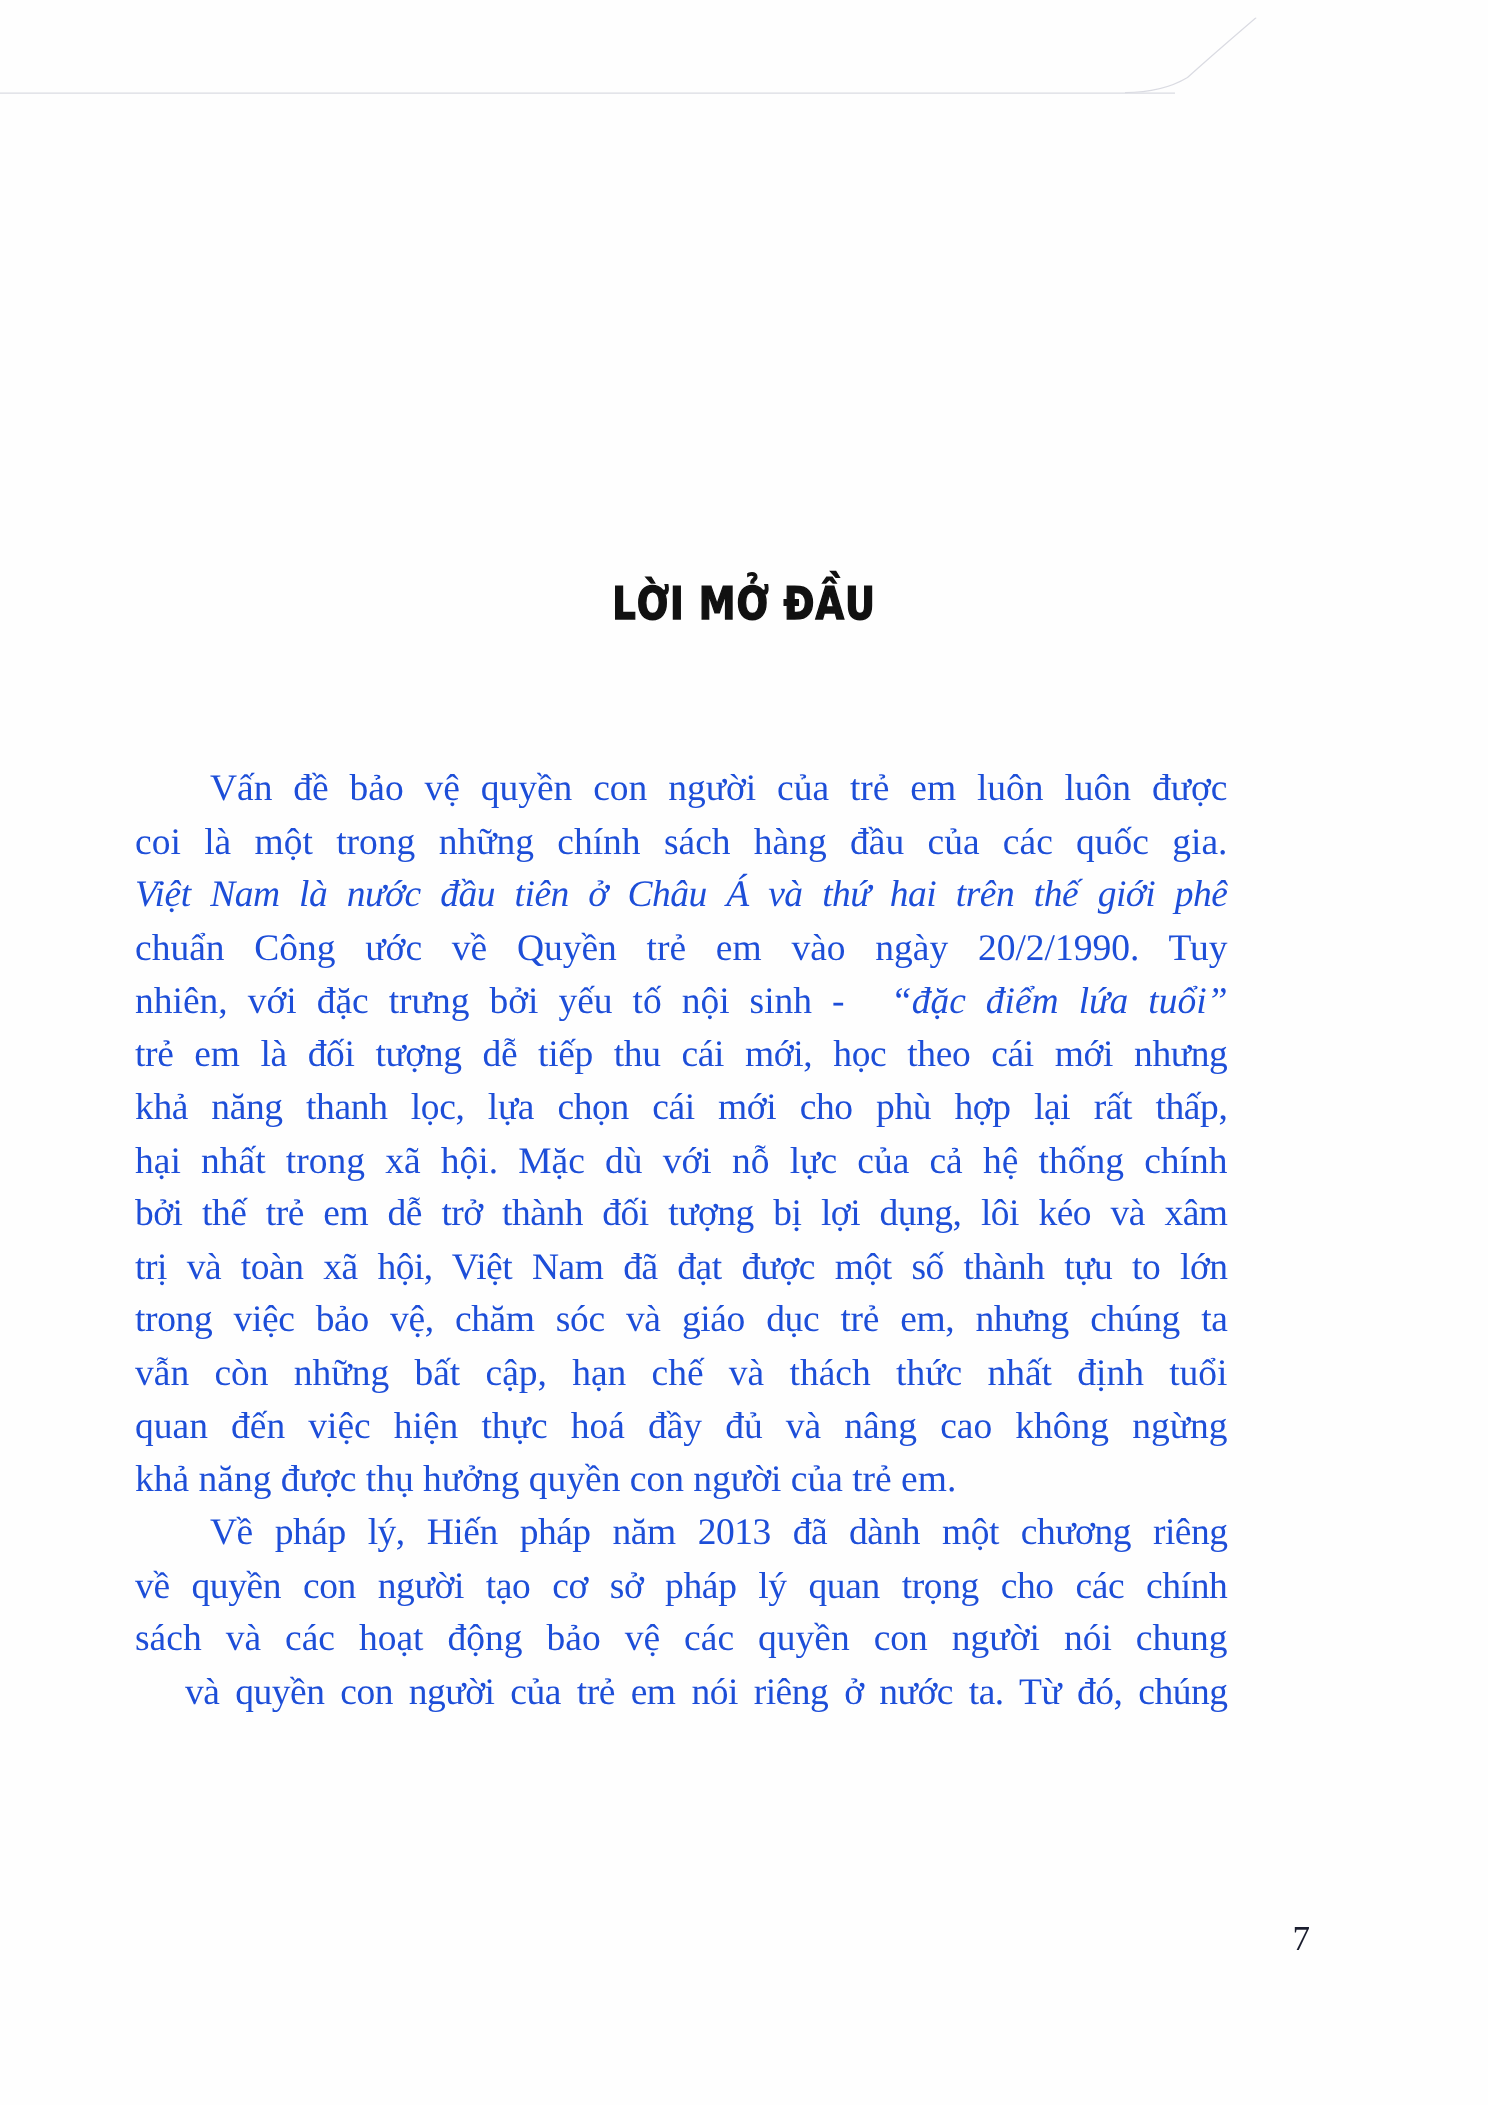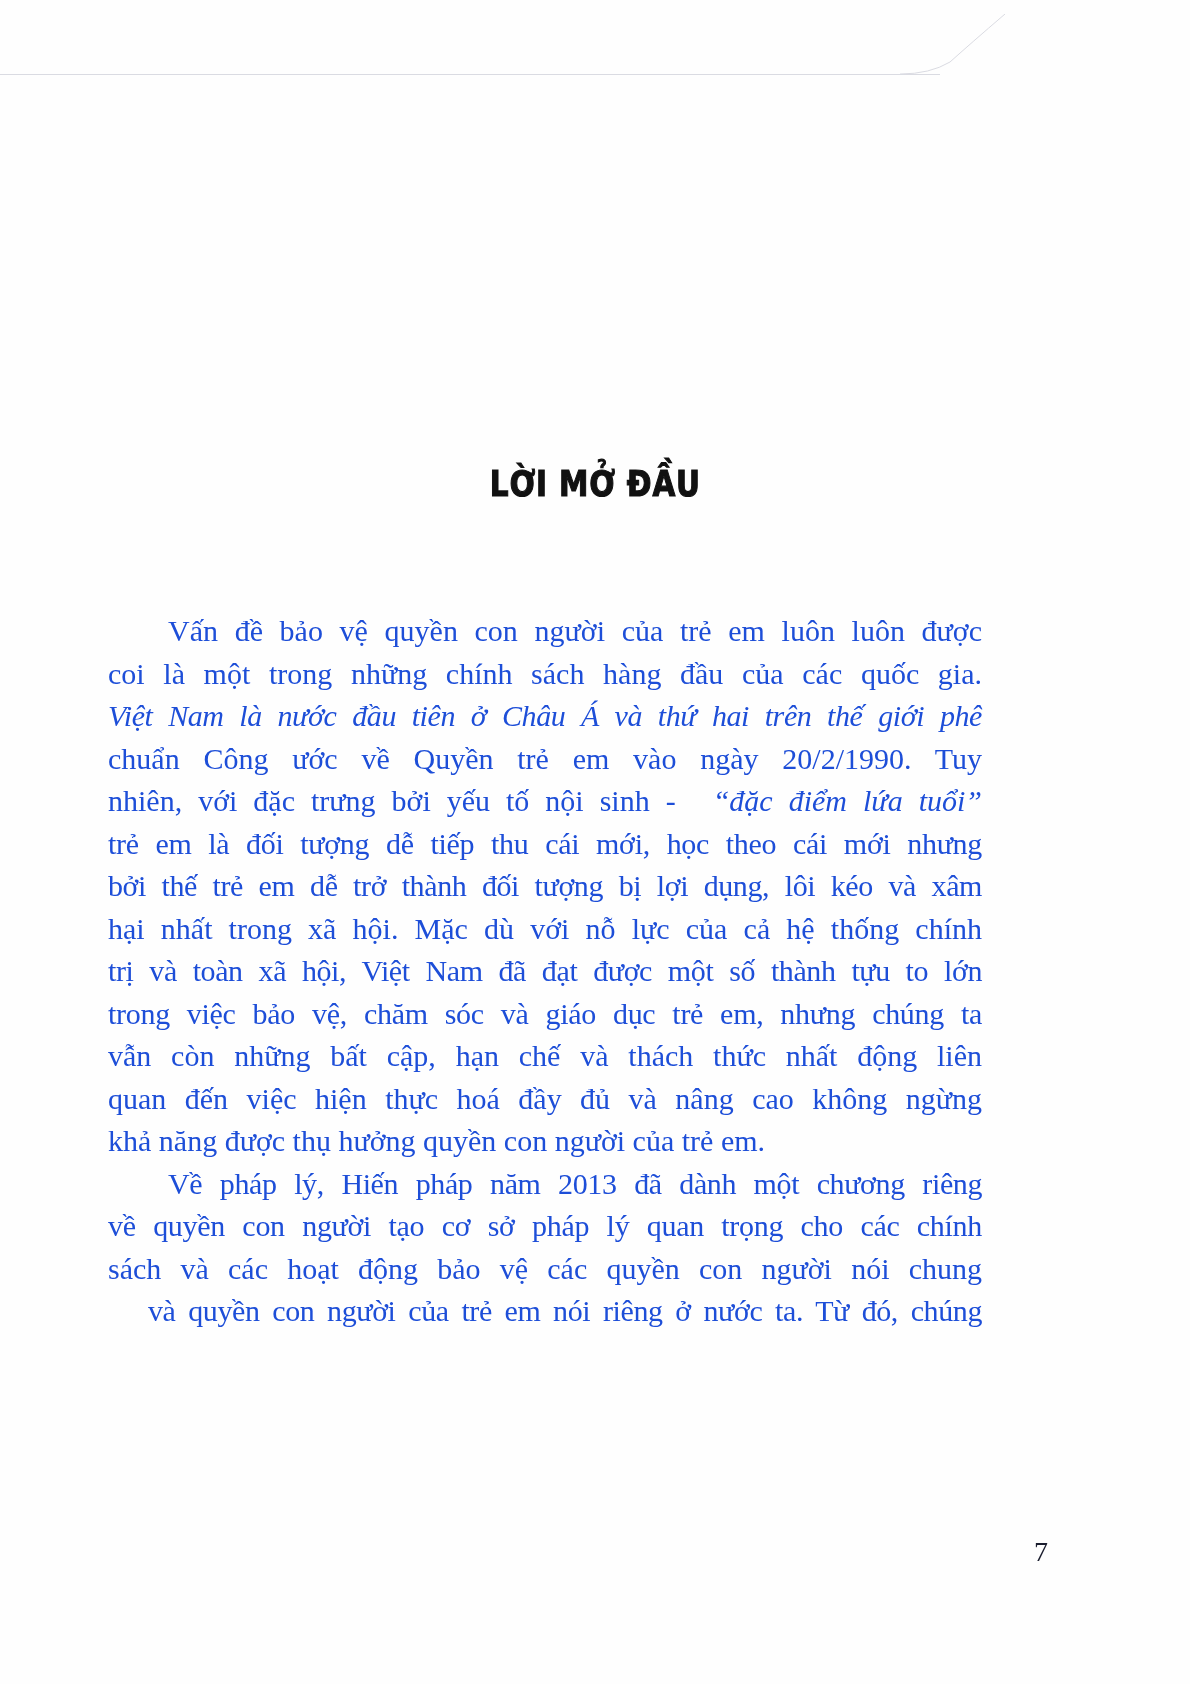--- a/index.html
+++ b/index.html
@@ -92,25 +92,26 @@
 <h1 class="title" style="margin:0;">LỜI MỞ ĐẦU</h1>
 
 <div class="body-text">
   <div>
     <span class="line indent">Vấn đề bảo vệ quyền con người của trẻ em luôn luôn được</span>
     <span class="line">coi là một trong những chính sách hàng đầu của các quốc gia.</span>
     <span class="line" style="letter-spacing:-0.4px;font-style:italic;">Việt Nam là nước đầu tiên ở Châu Á và thứ hai trên thế giới phê</span>
     <span class="line">chuẩn Công ước về Quyền trẻ em vào ngày 20/2/1990. Tuy</span>
     <span class="line"><span>nhiên, với đặc trưng bởi yếu tố nội sinh - </span><span class="it">“đặc điểm lứa tuổi”</span></span>
     <span class="line" style="letter-spacing:-0.3px;">trẻ em là đối tượng dễ tiếp thu cái mới, học theo cái mới nhưng</span>
+    <span class="line" style="letter-spacing:-0.3px;">khả năng thanh lọc, lựa chọn cái mới cho phù hợp lại rất thấp,</span>
+    <span class="line">hại nhất trong xã hội. Mặc dù với nỗ lực của cả hệ thống chính</span>
     <span class="line" style="letter-spacing:-0.4px;">bởi thế trẻ em dễ trở thành đối tượng bị lợi dụng, lôi kéo và xâm</span>
-    <span class="line">hại nhất trong xã hội. Mặc dù với nỗ lực của cả hệ thống chính</span>
     <span class="line" style="letter-spacing:-0.4px;">trị và toàn xã hội, Việt Nam đã đạt được một số thành tựu to lớn</span>
     <span class="line" style="letter-spacing:-0.3px;">trong việc bảo vệ, chăm sóc và giáo dục trẻ em, nhưng chúng ta</span>
-    <span class="line">vẫn còn những bất cập, hạn chế và thách thức nhất động liên</span>
+    <span class="line">vẫn còn những bất cập, hạn chế và thách thức nhất định tuổi</span>
     <span class="line">quan đến việc hiện thực hoá đầy đủ và nâng cao không ngừng</span>
     <span class="line last">khả năng được thụ hưởng quyền con người của trẻ em.</span>
   </div>
   <div>
     <span class="line indent" style="letter-spacing:-0.4px;">Về pháp lý, Hiến pháp năm 2013 đã dành một chương riêng</span>
     <span class="line" style="letter-spacing:-0.3px;">về quyền con người tạo cơ sở pháp lý quan trọng cho các chính</span>
     <span class="line">sách và các hoạt động bảo vệ các quyền con người nói chung</span>
     <span class="line" style="letter-spacing:-0.4px;margin-left:40px;">và quyền con người của trẻ em nói riêng ở nước ta. Từ đó, chúng</span>
   </div>
 </div>

